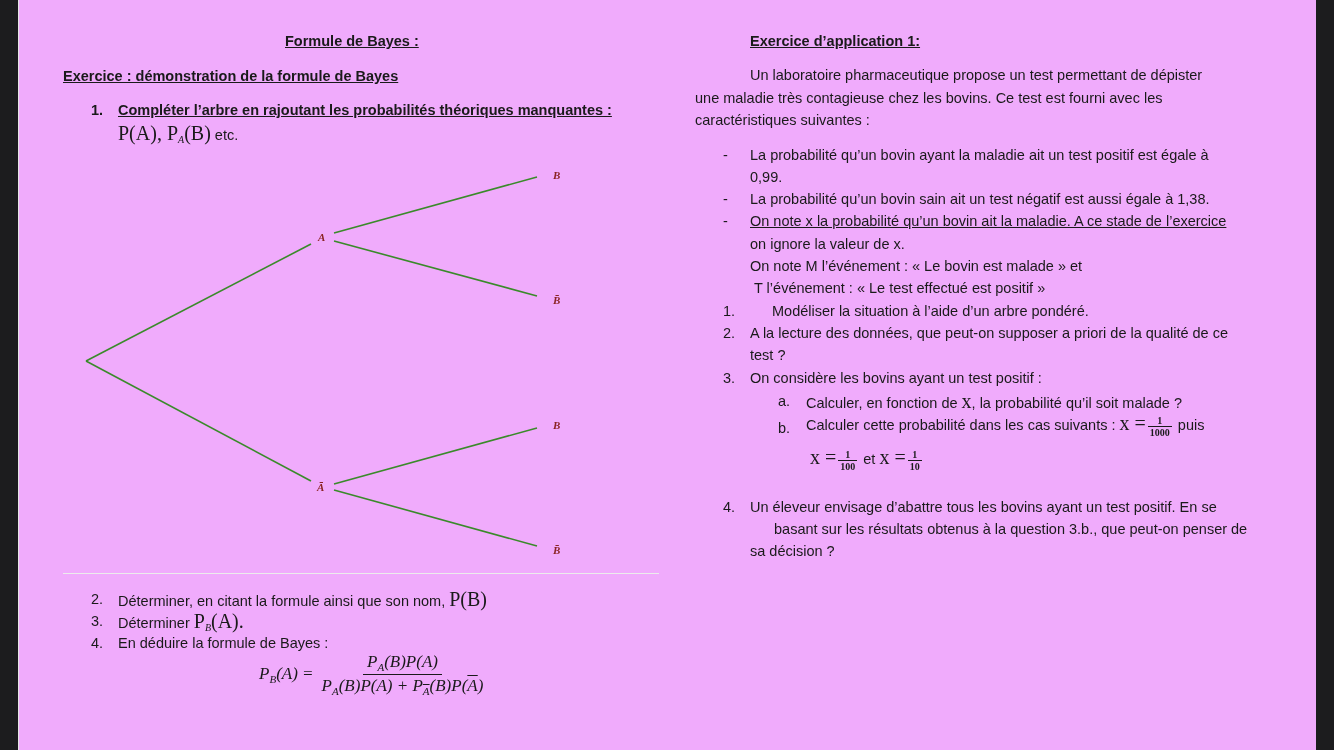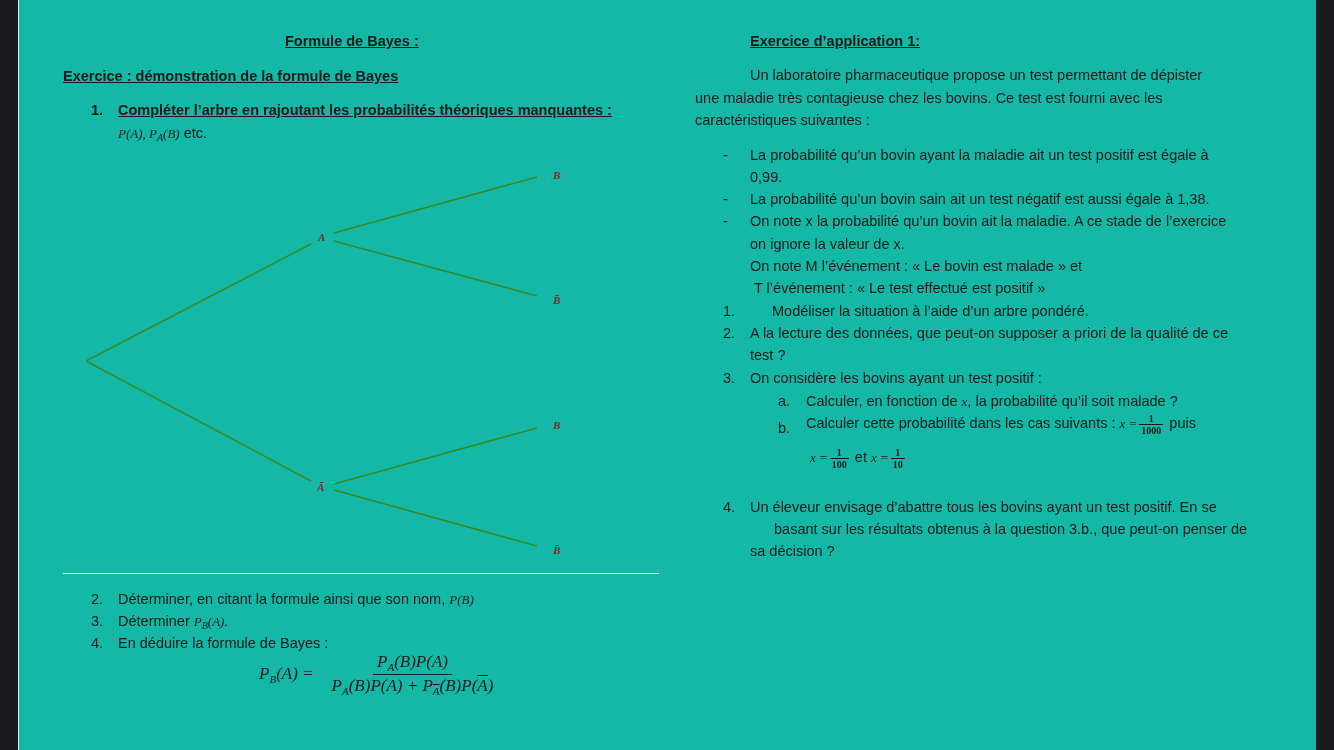--- a/index.html
+++ b/index.html
@@ -5,37 +5,37 @@
     html, body { margin: 0; padding: 0; }
     body {
       width: 1334px; height: 750px; overflow: hidden;
       background: #1c1c1e;
       position: relative;
       font-family: "Liberation Sans", sans-serif;
       color: #1a1a1a;
     }
     .page {
       position: absolute; left: 18px; top: 0; width: 1297px; height: 750px;
-      background: #14b8a6;
+      background: #f0abfc;
       border-left: 1px solid #e6e6e6;
     }
     .abs { position: absolute; white-space: nowrap; font-size: 14.5px; line-height: 22px; }
     .u { text-decoration: underline; }
     .b { font-weight: bold; }
-    .m { font-family: "Liberation Serif", serif; font-style: italic; font-size: 13px; }
+    .m { font-family: "Liberation Serif", serif; font-size: 20px; }
     .sub { font-size: 10px; vertical-align: -3px; font-style: italic; font-family: "Liberation Serif", serif; }
     .frac { display: inline-block; vertical-align: middle; text-align: center; font-family: "Liberation Serif", serif; font-size: 10px; line-height: 11px; margin: 0 2px; }
     .frac .num { display: block; border-bottom: 1px solid #1a1a1a; padding: 0 2px; }
     .frac .den { display: block; padding: 0 2px; font-weight: bold; }
     .frac .num { font-weight: bold; }
     .tree { position: absolute; left: 0; top: 0; }
     .node { font-family: "Liberation Serif", serif; font-style: italic; font-weight: bold; font-size: 11px; fill: #8b2323; }
     .divider { position: absolute; left: 44px; top: 573px; width: 596px; height: 1px; background: #ececec; }
     .bayes { position: absolute; left: 240px; top: 652px; font-family: Liberation Serif, serif; font-size: 17px; display: flex; align-items: center; }
-    .bayes .bfrac { display: inline-flex; flex-direction: column; align-items: center; margin-left: 14px; }
+    .bayes .bfrac { display: inline-flex; flex-direction: column; align-items: center; margin-left: 4px; }
     .bayes .bnum { padding: 0 4px 1px; border-bottom: 1px solid #1a1a1a; }
     .bayes .bden { padding: 1px 4px 0; }
     .it { font-style: italic; }
     .s10 { font-size: 11px; font-style: italic; vertical-align: -4px; }
     .bar { text-decoration: overline; }
   </style>
 </head>
 <body>
 
 <div class="page">
@@ -96,21 +96,21 @@
   <div class="abs" style="left:676px; top:109px;">caractéristiques suivantes :</div>
 
   <div class="abs" style="left:704px; top:144px;">-</div>
   <div class="abs" style="left:731px; top:144px;">La probabilité qu’un bovin ayant la maladie ait un test positif est égale à</div>
   <div class="abs" style="left:731px; top:166px;">0,99.</div>
 
   <div class="abs" style="left:704px; top:188px;">-</div>
   <div class="abs" style="left:731px; top:188px;">La probabilité qu’un bovin sain ait un test négatif est aussi égale à 1,38.</div>
 
   <div class="abs" style="left:704px; top:210px;">-</div>
-  <div class="abs" style="left:731px; top:210px;">On note x la probabilité qu’un bovin ait la maladie. A ce stade de l’exercice</div>
+  <div class="abs" style="left:731px; top:210px;text-decoration:underline;">On note x la probabilité qu’un bovin ait la maladie. A ce stade de l’exercice</div>
   <div class="abs" style="left:731px; top:233px;">on ignore la valeur de x.</div>
   <div class="abs" style="left:731px; top:255px;">On note M l’événement : « Le bovin est malade » et</div>
   <div class="abs" style="left:735px; top:277px;">T l’événement : « Le test effectué est positif »</div>
 
   <div class="abs" style="left:704px; top:300px;">1.</div>
   <div class="abs" style="left:753px; top:300px;">Modéliser la situation à l’aide d’un arbre pondéré.</div>
 
   <div class="abs" style="left:704px; top:322px;">2.</div>
   <div class="abs" style="left:731px; top:322px;">A la lecture des données, que peut-on supposer a priori de la qualité de ce</div>
   <div class="abs" style="left:731px; top:344px;">test ?</div>

